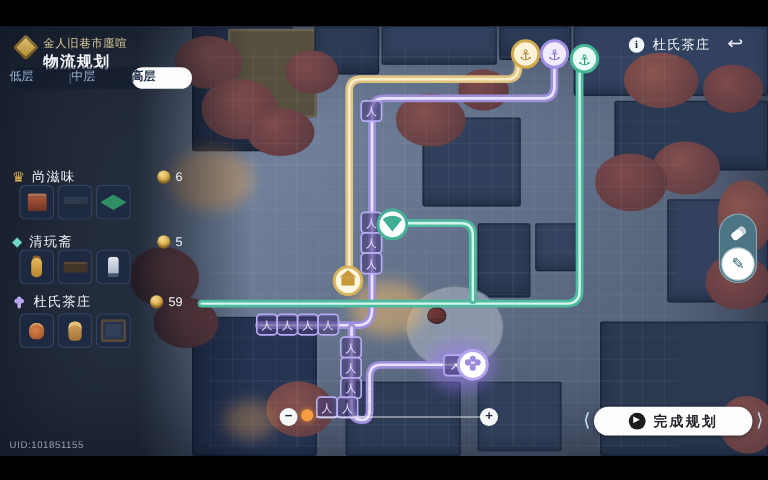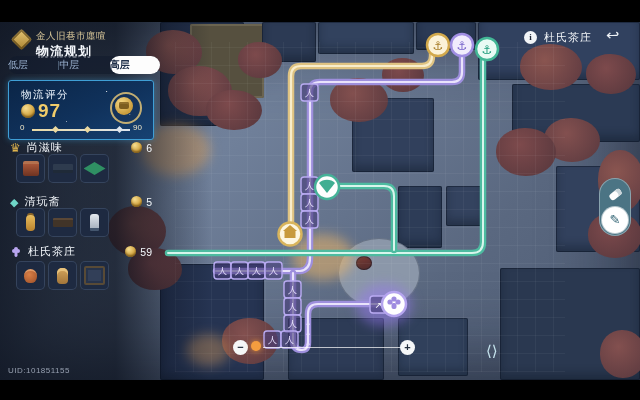--- a/index.html
+++ b/index.html
@@ -266,35 +266,20 @@
     <div class="ptitle abs" style="left:24px;top:13px;width:140px;">物流规划</div>
   </div>
 
   <div class="tabs">
     <div class="tab"><span>低层</span></div>
     <div class="tabsep"></div>
     <div class="tab"><span>中层</span></div>
     <div class="tab sel"><span>高层</span></div>
   </div>
 
-  <div class="card">
-    <div class="lbl">物流评分</div>
-    <div class="coin abs" style="left:12px;top:23px;width:14px;height:14px;"></div>
-    <div class="val">97</div>
-    <div class="ring">
-        <div class="inner"></div>
-        <div class="lid"></div>
-      </div>
-    <div class="minmax" style="left:11px;">0</div>
-    <div class="track"></div>
-    <div class="dia" style="left:44px;"></div>
-    <div class="dia" style="left:76px;"></div>
-    <div class="dia" style="left:108px;background:#dfe6ee;"></div>
-    <div class="minmax" style="left:124px;">90</div>
-  </div>
 
   <div class="sec" style="top:140px;">
     <span class="crown">♛</span>
     <span class="nm">尚滋味</span>
     <span class="sp"></span>
     <span class="coin" style="width:11px;height:11px;display:inline-block;"></span>
     <span class="cnt">6</span>
   </div>
   <div class="tiles" style="top:154px;">
     <div class="tile">
@@ -368,20 +353,24 @@
 
   <div class="zoomctl">
     <div class="zbtn" style="left:233px;top:340px;">−</div>
     <div class="zdot"></div>
     <div class="zline"></div>
     <div class="zbtn" style="left:400px;top:340px;">+</div>
   </div>
 
   <div class="finish">
     <span class="wing">⟨</span>
+    <div class="fbtn">
+      <span class="play">▶</span>
+      <span class="ftxt">完成规划</span>
+    </div>
     <span class="wing">⟩</span>
   </div>
 
   <div class="uid">UID:101851155</div>
 
   <div class="bar" style="top:0;height:22px;"></div>
   <div class="bar" style="top:380px;height:20px;"></div>
 </div>
 
 </body></html>

